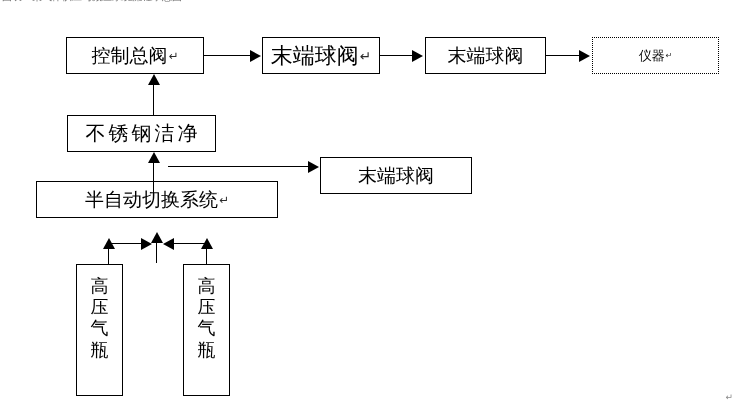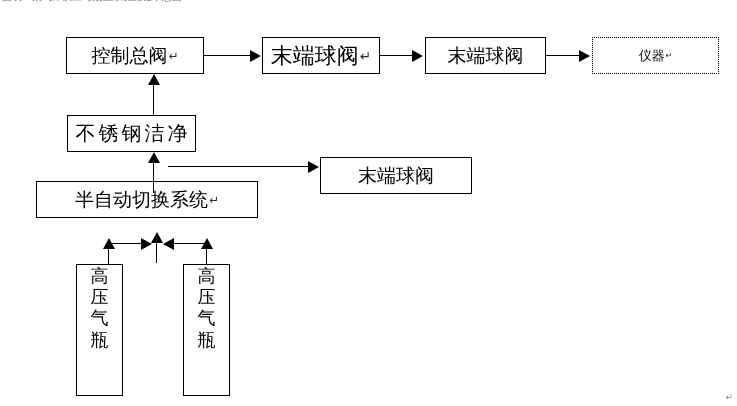--- a/index.html
+++ b/index.html
@@ -49,20 +49,21 @@
     display: inline-block;
     white-space: nowrap;
   }
   .node.spaced .lbl {
     letter-spacing: 3px;
     text-indent: 3px;
   }
   
   .node.vertical {
     display: block;
+    padding-top: 10px;
     overflow: hidden;
   }
   .node.vertical .lbl {
     display: block;
     white-space: normal;
     width: 1em;
     margin: 0 auto;
     line-height: 1.18;
     word-break: break-all;
   }
@@ -137,28 +138,28 @@
 
   <div class="ln h" style="left:204px; top:55px; width:48px;"></div>
   <div class="arrow right" style="left:250px; top:50px;"></div>
 
   <div class="ln h" style="left:380px; top:55px; width:34px;"></div>
   <div class="arrow right" style="left:412px; top:50px;"></div>
 
   <div class="ln h" style="left:546px; top:55px; width:36px;"></div>
   <div class="arrow right" style="left:579px; top:50px;"></div>
 
-  <div class="node spaced" style="left:67px; top:115px; width:129px; height:37px; font-size:20px;">
+  <div class="node spaced" style="left:67px; top:115px; width:149px; height:37px; font-size:20px;">
     <span class="lbl">不锈钢洁净</span>
   </div>
 
   <div class="ln v" style="left:153px; top:85px; height:30px;"></div>
   <div class="arrow up" style="left:148px; top:74px;"></div>
 
-  <div class="node" style="left:36px; top:181px; width:222px; height:37px; font-size:19px;">
+  <div class="node" style="left:36px; top:181px; width:242px; height:37px; font-size:19px;">
     <span class="lbl">半自动切换系统</span>
       <span class="pilcrow">↵</span>
   </div>
 
   <div class="ln v" style="left:153px; top:163px; height:30px;"></div>
   <div class="arrow up" style="left:148px; top:152px;"></div>
 
   <div class="node" style="left:320px; top:157px; width:152px; height:37px; font-size:19px;">
     <span class="lbl">末端球阀</span>
   </div>

